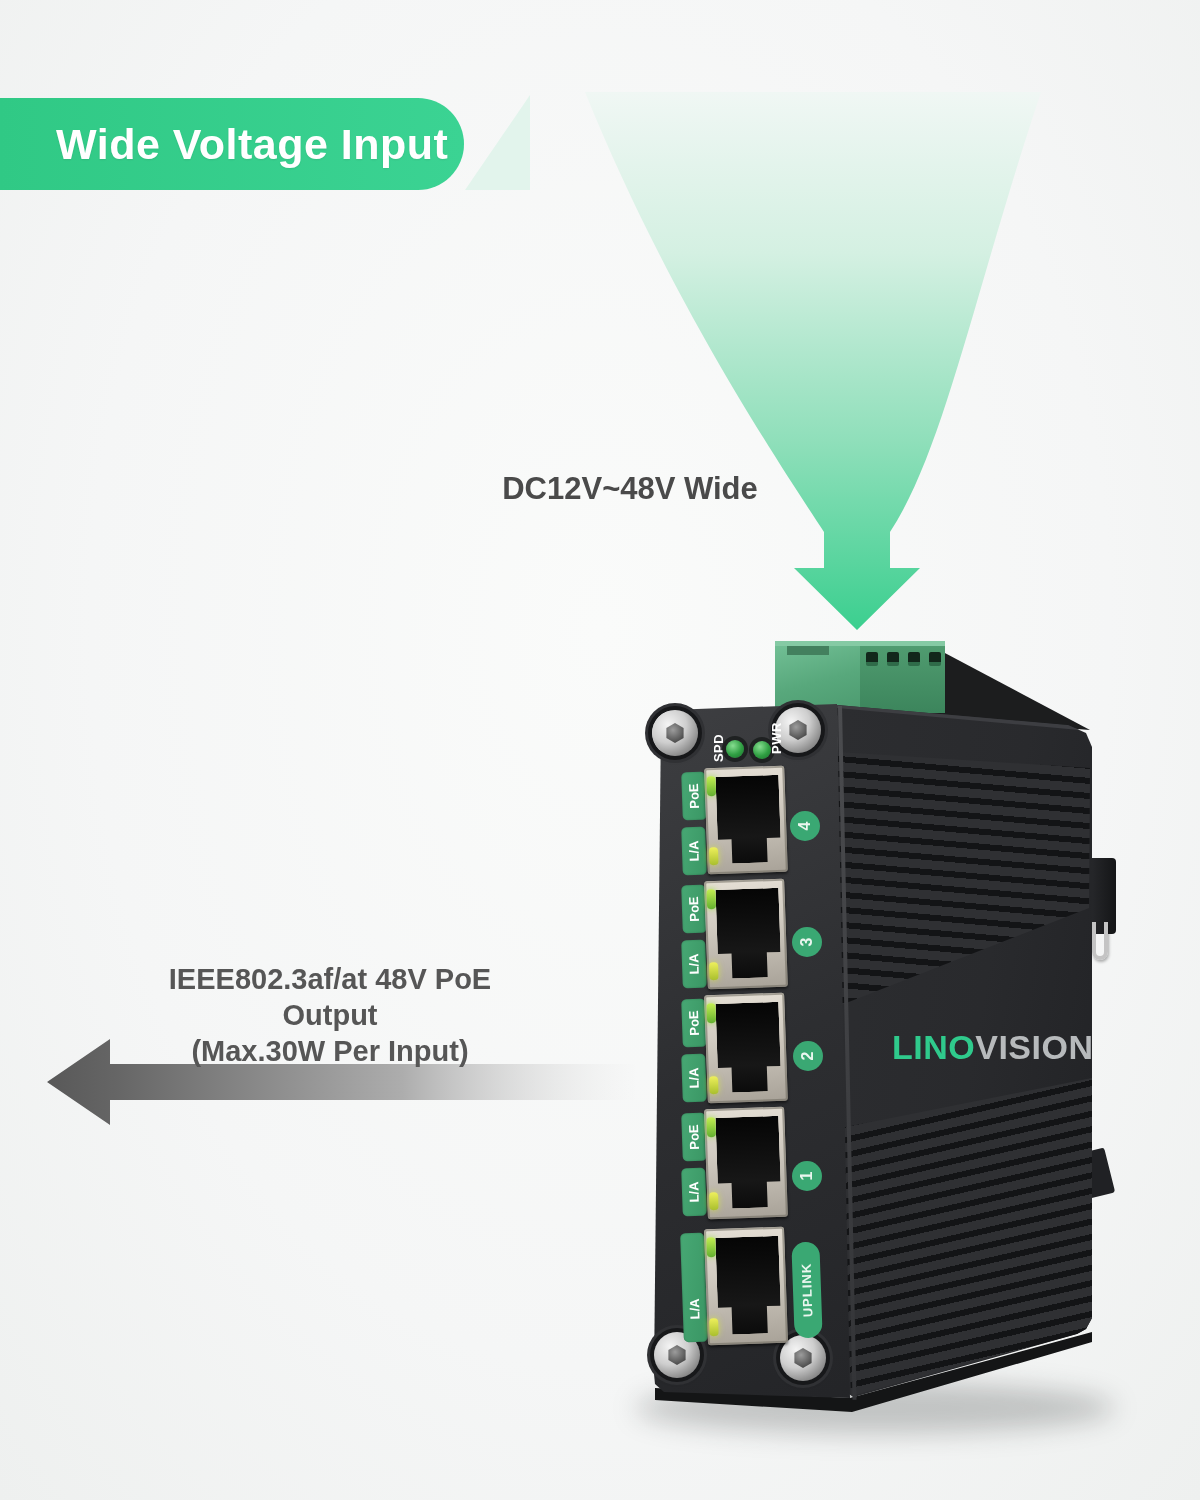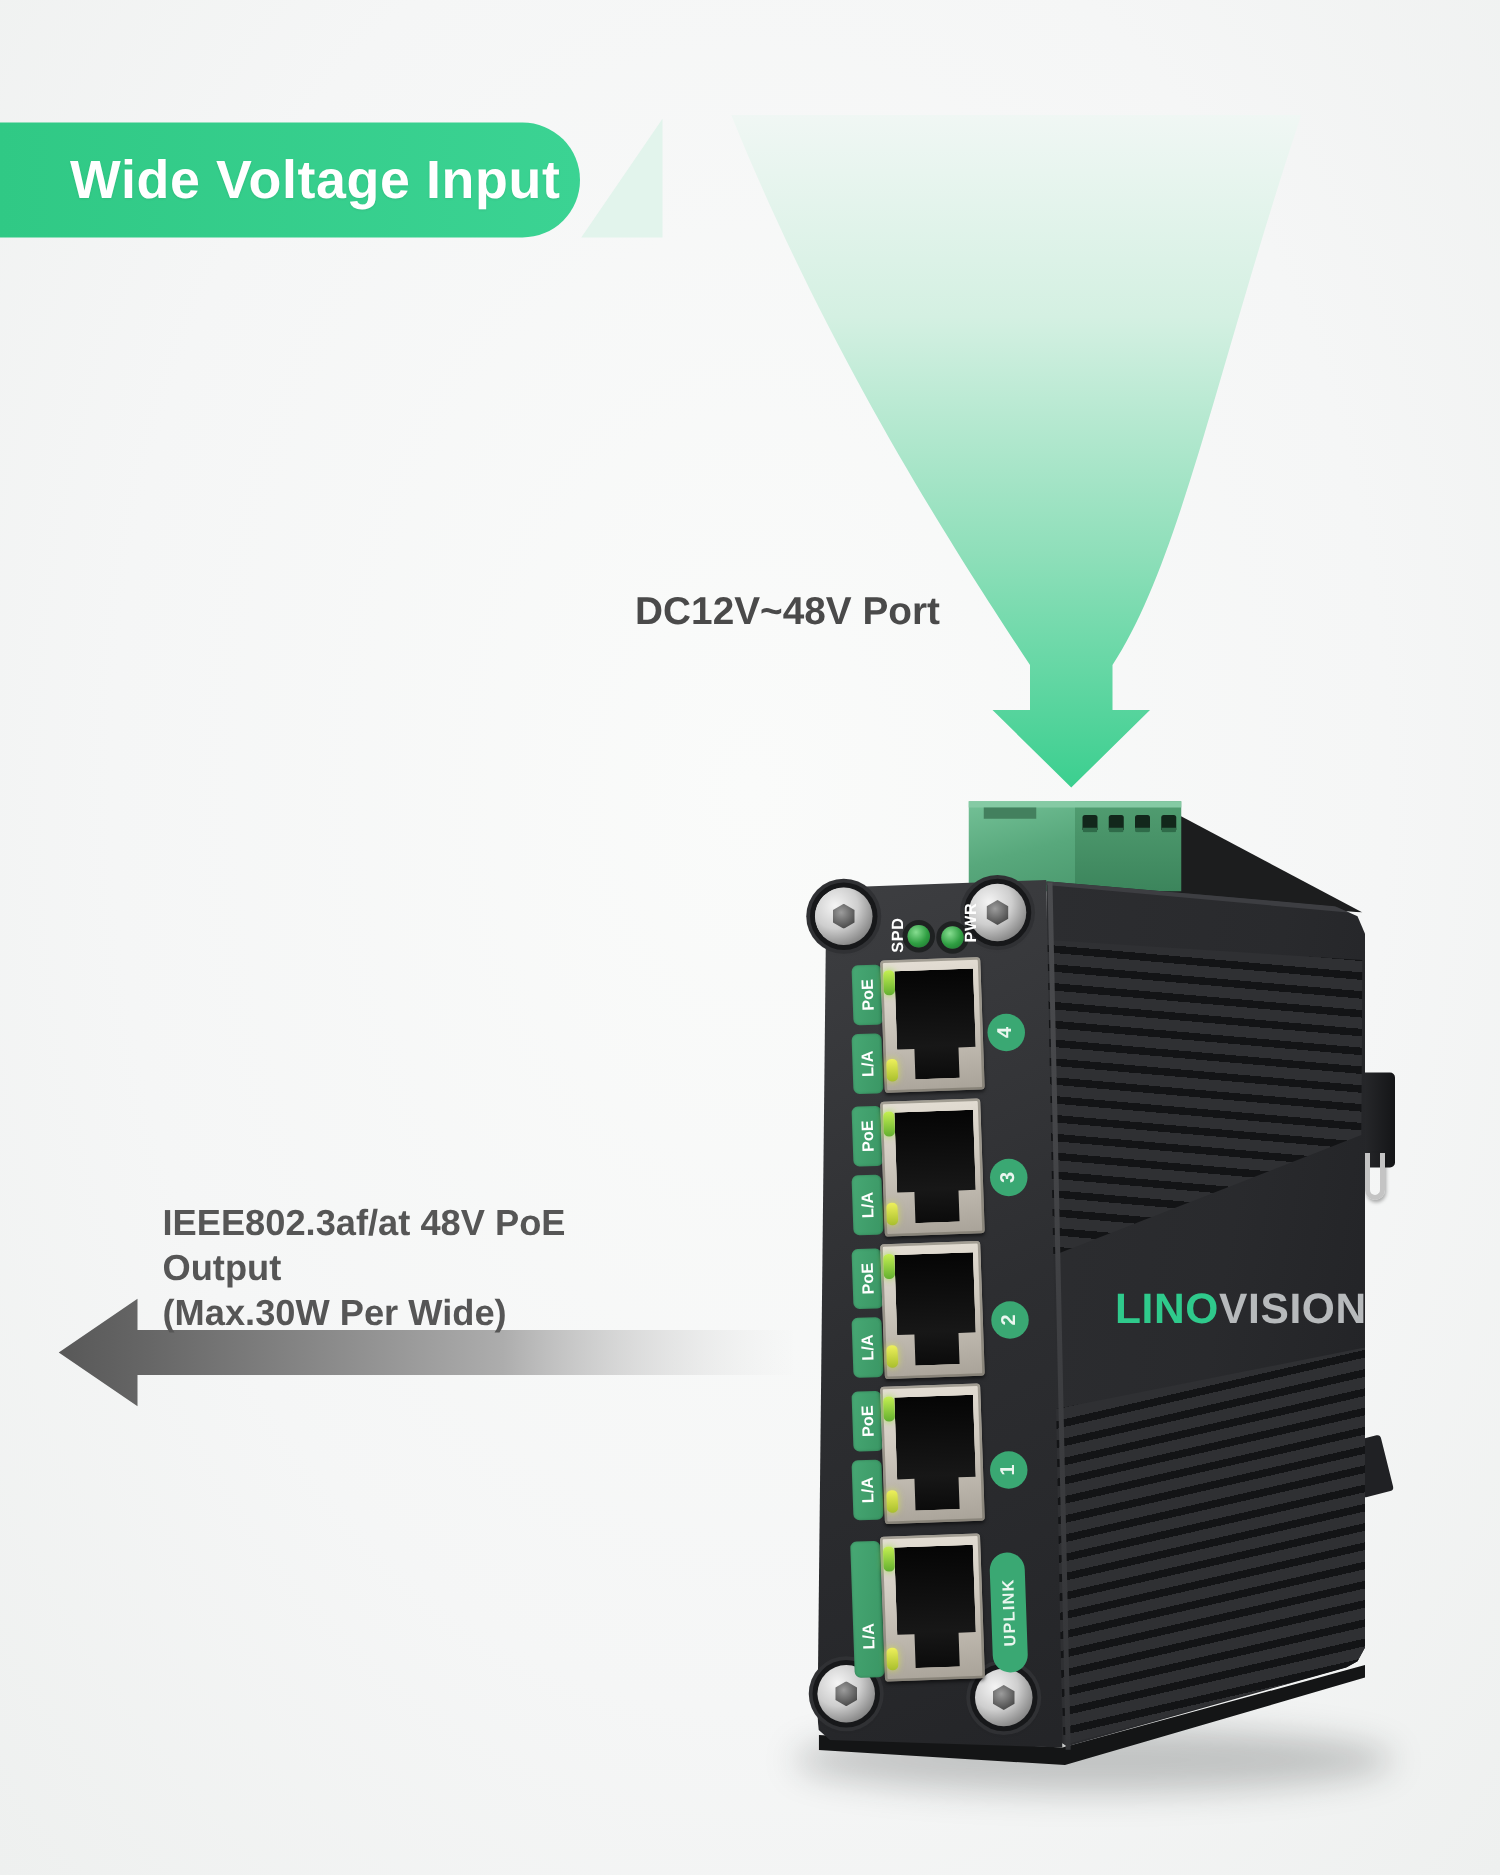--- a/index.html
+++ b/index.html
@@ -13,21 +13,21 @@
   
   .banner{position:absolute;left:0;top:98px;width:464px;height:92px;z-index:2;
     background:linear-gradient(90deg,#30c985,#3bd393);border-radius:0 46px 46px 0;
     display:flex;align-items:center;}
   .banner span{color:#fff;font-size:43px;font-weight:700;padding-left:56px;letter-spacing:0.5px;
     text-shadow:0 1px 2px rgba(0,0,0,0.08);}
 
   
   .input-label{position:absolute;left:480px;top:471px;width:300px;z-index:2;text-align:center;
     font-size:31px;font-weight:600;color:#4a4a4a;}
-  .output-label{position:absolute;left:130px;top:961px;width:400px;z-index:2;
+  .output-label{position:absolute;left:130px;top:961px;width:400px;z-index:2;text-align:center;
     font-size:29px;font-weight:600;color:#565656;line-height:36px;}
 
   
   .device{position:absolute;left:640px;top:630px;width:480px;height:830px;z-index:3;}
   .abs{position:absolute;}
   .dev-shadow{left:-5px;top:752px;width:480px;height:52px;border-radius:50%;
     background:rgba(20,25,22,0.22);filter:blur(13px);}
   .top-wedge{inset:0;background:#1c1d1e;
     clip-path:polygon(303px 22px,450px 100px,197px 80px);}
 
@@ -137,24 +137,24 @@
     </defs>
     <path d="M530,95 L465,190 L530,190 Z" fill="#e2f4ec"></path>
     <path d="M585,92 C665,290 770,450 824,532 L824,568 L794,568 L857,630 L920,568 L890,568 L890,532 C944,450 975,290 1041,92 Z" fill="url(#greenGrad)"></path>
     <path d="M47,1082 L110,1039 L110,1064 L635,1064 L635,1100 L110,1100 L110,1125 Z" fill="url(#grayGrad)"></path>
   </svg>
 
   <div class="banner">
     <span>Wide Voltage Input</span>
   </div>
 
-  <div class="input-label">DC12V~48V Port</div>
+  <div class="input-label">DC12V~48V Wide</div>
   <div class="output-label">
     <div>IEEE802.3af/at 48V PoE Output</div>
-    <div>(Max.30W Per Wide)</div>
+    <div>(Max.30W Per Input)</div>
   </div>
 
   <div class="device">
     <div class="abs dev-shadow"></div>
     <div class="abs top-wedge"></div>
 
     <div class="abs tblock">
       <div class="tb-front"></div>
       <div class="tb-side"></div>
       <div class="tb-top"></div>

